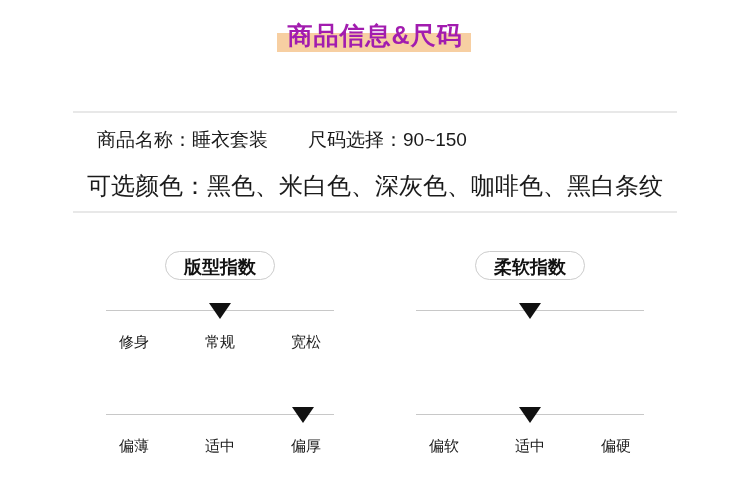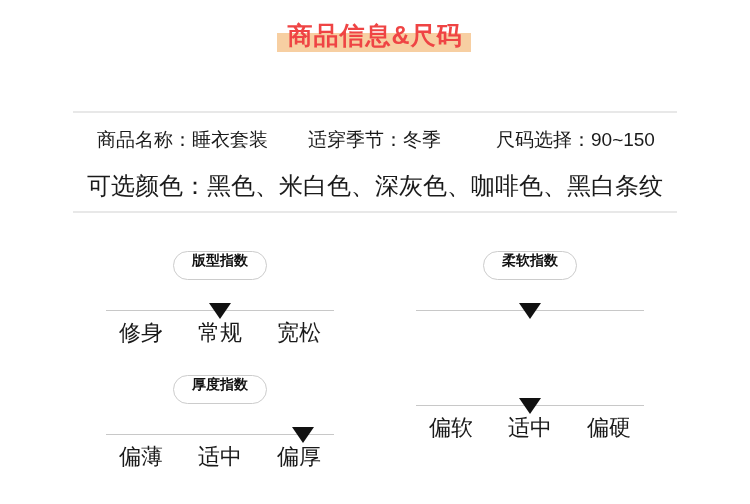--- a/index.html
+++ b/index.html
@@ -15,21 +15,21 @@
     width:750px;height:504px;
     background:#ffffff;
     font-family:"Liberation Sans", sans-serif;
     color:var(--text);
     overflow:hidden;
   }
   
   .title-wrap{padding-top:23px;text-align:center;}
   .page-title{
     position:relative;display:inline-block;
-    font-size:25px;line-height:25px;font-weight:bold;color:#ef4444;
+    font-size:25px;line-height:25px;font-weight:bold;color:#a21caf;
     letter-spacing:1px;
     z-index:0;
   }
   .page-title .hl{
     position:absolute;left:-10px;right:-8px;top:10px;height:19px;
     background:var(--hl);
     z-index:-1;
   }
   
   .divider{width:604px;height:2px;background:var(--divider);margin:0 auto;}
@@ -48,59 +48,58 @@
     margin-top:27px;text-align:center;
     font-size:24px;line-height:19px;
   }
   
   .index-grid{
     width:620px;margin:38px auto 0;
     display:grid;grid-template-columns:310px 310px;grid-row-gap:33px;
   }
   .index-cell{display:flex;flex-direction:column;align-items:center;}
   .badge{
-    display:inline-flex;align-items:flex-start;justify-content:center;
+    display:inline-flex;align-items:flex-end;justify-content:center;
     height:27px;padding:0 18px;
     border:1px solid var(--badge-border);border-radius:15px;
-    font-size:14px;font-weight:bold;color:#111;
+    font-size:18px;font-weight:bold;color:#111;
     background:#fff;
   }
   .scale{position:relative;width:228px;height:16px;margin-top:23px;}
   .scale-line{position:absolute;top:7px;left:0;right:0;height:1px;background:var(--scale-line);}
   .marker{
     position:absolute;top:0;
     width:0;height:0;
     border-left:11px solid transparent;
     border-right:11px solid transparent;
     border-top:16px solid var(--marker);
     transform:translateX(-50%);
   }
   .labels{
-    width:228px;margin-top:4px;
+    width:228px;margin-top:13px;
     display:flex;justify-content:space-between;
     padding:0 13px;box-sizing:border-box;
-    font-size:22px;line-height:19px;color:#1a1a1a;text-align:center;
+    font-size:15px;line-height:19px;color:#1a1a1a;text-align:center;
   }
 </style>
 </head>
 <body>
 
 <div class="title-wrap">
   <span class="page-title">
     <span class="hl"></span>
     <span>商品信息&amp;尺码</span>
   </span>
 </div>
 
 <div class="divider top"></div>
 
 <div class="info">
   <div class="info-row1">
     <span class="field">商品名称：睡衣套装</span>
-    <span class="field">适穿季节：冬季</span>
     <span class="field">尺码选择：90~150</span>
   </div>
   <div class="info-row2">可选颜色：黑色、米白色、深灰色、咖啡色、黑白条纹</div>
 </div>
 
 <div class="divider bottom"></div>
 
 <div class="index-grid">
 
   <div class="index-cell">
@@ -122,23 +121,20 @@
     <div class="badge">
       <span>柔软指数</span>
     </div>
     <div class="scale">
       <div class="scale-line"></div>
       <div class="marker" style="left: 50%;"></div>
     </div>
   </div>
 
   <div class="index-cell">
-    <div class="badge">
-      <span>厚度指数</span>
-    </div>
     <div class="scale">
       <div class="scale-line"></div>
       <div class="marker" style="left: 86.5%;"></div>
     </div>
     <div class="labels">
       <span>偏薄</span>
       <span>适中</span>
       <span>偏厚</span>
     </div>
   </div>

